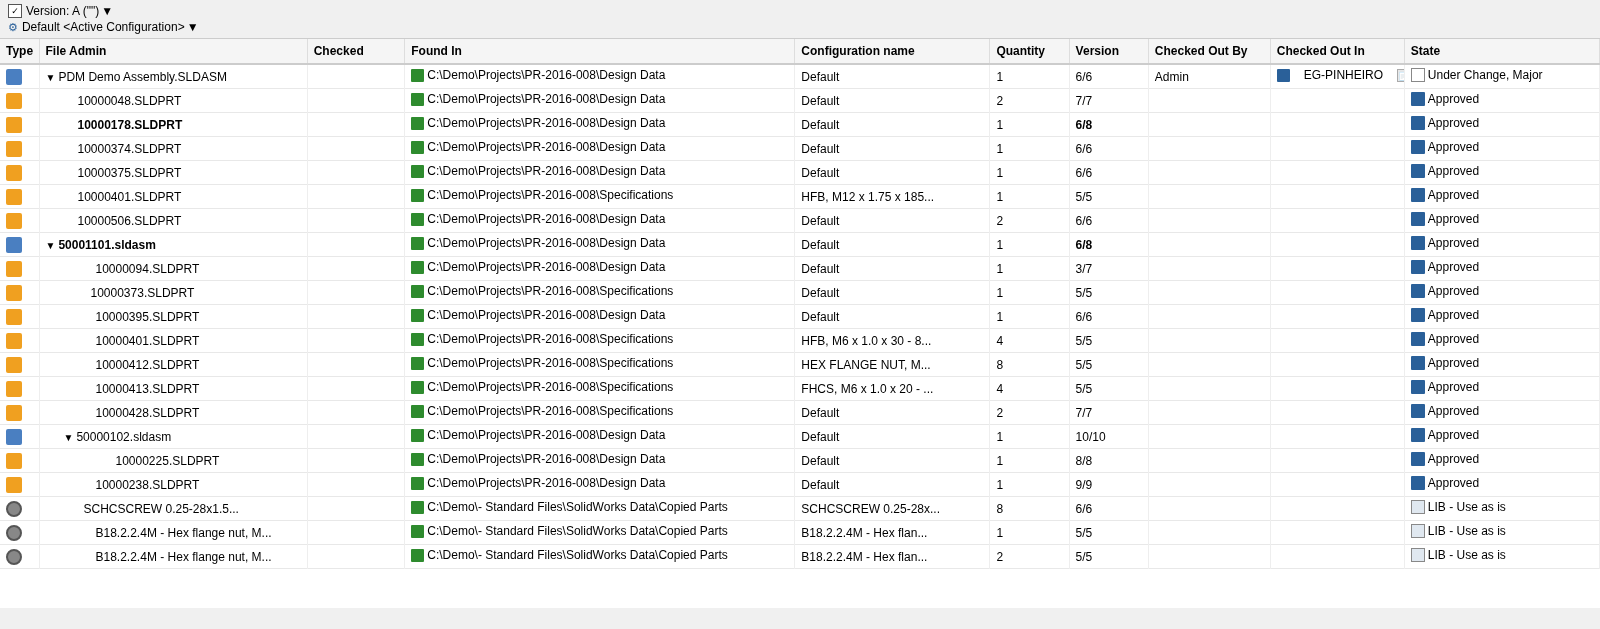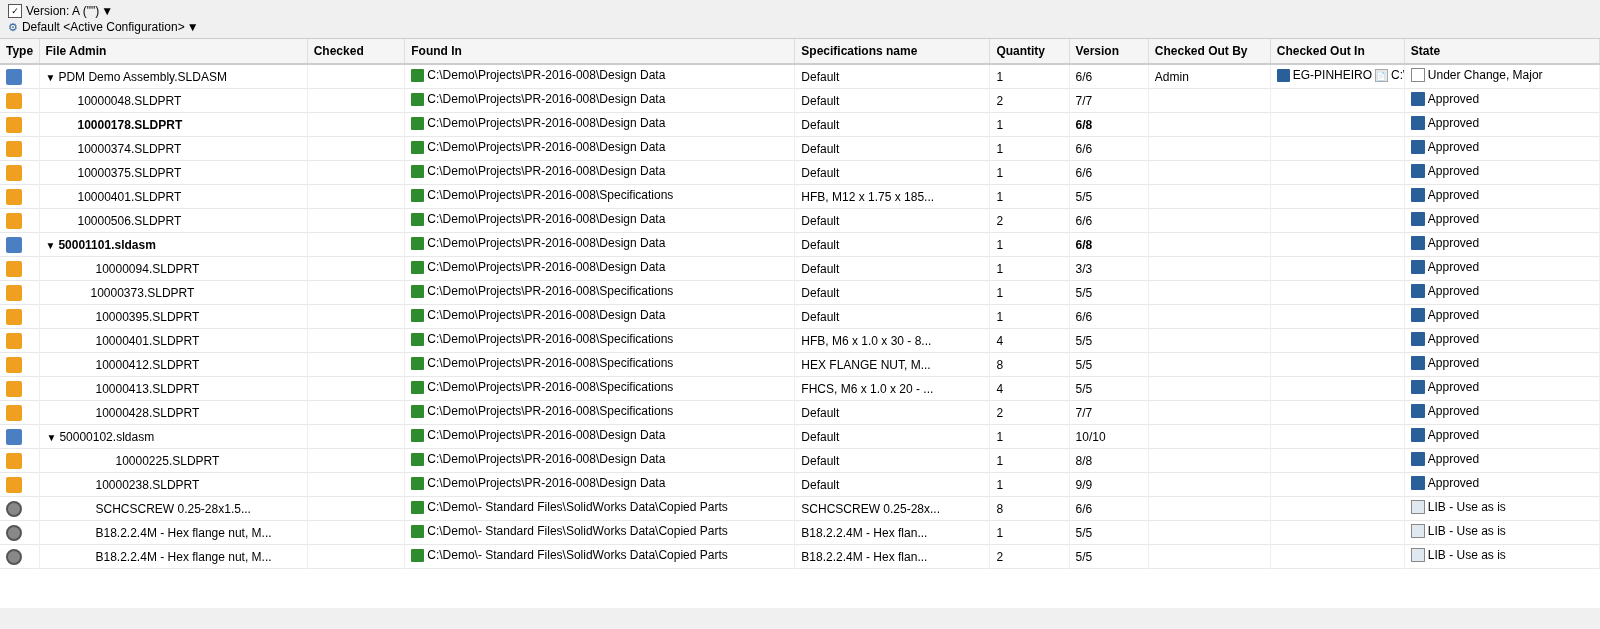--- a/index.html
+++ b/index.html
@@ -121,42 +121,42 @@
 </div>
 
 <div class="table-container">
   <table>
     <thead>
       <tr>
         <th class="col-type">Type</th>
         <th class="col-filename">File Admin</th>
         <th class="col-warnings">Checked</th>
         <th class="col-foundin">Found In</th>
-        <th class="col-config">Specifications name</th>
+        <th class="col-config">Configuration name</th>
         <th class="col-qty">Quantity</th>
         <th class="col-version">Version</th>
         <th class="col-checkedby">Checked Out By</th>
         <th class="col-checkedin">Checked Out In</th>
         <th class="col-state">State</th>
       </tr>
     </thead>
     <tbody id="table-body">
     <tr>
     <td class="col-type"><span style="display:inline-block;width:16px;height:16px;background:#4a7fc1;border-radius:2px;vertical-align:middle;margin-right:2px;"></span></td>
     <td class="col-filename" style="padding-left:6px;"><span class="triangle">▼</span>PDM Demo Assembly.SLDASM</td>
     <td class="col-warnings"></td>
     <td class="col-foundin"><span style="display:inline-flex;align-items:center;gap:3px;">
     <span style="display:inline-block;width:13px;height:13px;background:#2e8b2e;border-radius:1px;vertical-align:middle;flex-shrink:0;"></span>
     <span>C:\Demo\Projects\PR-2016-008\Design Data</span>
   </span></td>
     <td class="col-config">Default</td>
     <td class="col-qty">1</td>
     <td class="col-version" style="">6/6</td>
     <td class="col-checkedby">Admin</td>
-    <td class="col-checkedin"><span style="display:inline-flex;align-items:center;gap:3px;">
+    <td class="col-checkedin"><span style="display:inline-flex;align-items:center;gap:14px;">
     <span style="display:inline-block;width:13px;height:13px;background:#2a6099;border-radius:1px;vertical-align:middle;"></span>
     <span>EG-PINHEIRO</span>
     <span style="display:inline-block;width:13px;height:13px;background:#e8e8e8;border:1px solid #aaa;vertical-align:middle;font-size:8px;text-align:center;line-height:13px;">📄</span>
     <span>C:\...a</span>
   </span></td>
     <td class="col-state"><span style="display:inline-flex;align-items:center;gap:3px;">
       <span style="display:inline-block;width:14px;height:14px;background:#fff;border:1px solid #888;vertical-align:middle;"></span>
       <span>Under Change, Major</span>
     </span></td>
   </tr>
@@ -289,21 +289,21 @@
         <tr>
     <td class="col-type"><span style="display:inline-block;width:16px;height:16px;background:#f0a020;border-radius:2px;vertical-align:middle;margin-right:2px;"></span></td>
     <td class="col-filename" style="padding-left:42px;"><span style="width:14px;display:inline-block;"></span>10000094.SLDPRT</td>
     <td class="col-warnings"></td>
     <td class="col-foundin"><span style="display:inline-flex;align-items:center;gap:3px;">
     <span style="display:inline-block;width:13px;height:13px;background:#2e8b2e;border-radius:1px;vertical-align:middle;flex-shrink:0;"></span>
     <span>C:\Demo\Projects\PR-2016-008\Design Data</span>
   </span></td>
     <td class="col-config">Default</td>
     <td class="col-qty">1</td>
-    <td class="col-version" style="">3/3</td>
+    <td class="col-version" style="">3/7</td>
     <td class="col-checkedby"></td>
     <td class="col-checkedin"></td>
     <td class="col-state"><span class="state-approved">
       <span style="display:inline-block;width:14px;height:14px;background:#2a6099;border-radius:1px;vertical-align:middle;"></span>
       <span>Approved</span>
     </span></td>
   </tr>
         <tr>
     <td class="col-type"><span style="display:inline-block;width:16px;height:16px;background:#f0a020;border-radius:2px;vertical-align:middle;margin-right:2px;"></span></td>
     <td class="col-filename" style="padding-left:37px;"><span style="width:14px;display:inline-block;"></span>10000373.SLDPRT</td>
@@ -407,21 +407,21 @@
     <td class="col-version" style="">7/7</td>
     <td class="col-checkedby"></td>
     <td class="col-checkedin"></td>
     <td class="col-state"><span class="state-approved">
       <span style="display:inline-block;width:14px;height:14px;background:#2a6099;border-radius:1px;vertical-align:middle;"></span>
       <span>Approved</span>
     </span></td>
   </tr>
         <tr>
     <td class="col-type"><span style="display:inline-block;width:16px;height:16px;background:#4a7fc1;border-radius:2px;vertical-align:middle;margin-right:2px;"></span></td>
-    <td class="col-filename" style="padding-left:7px;"><span class="triangle">▼</span>50000102.sldasm</td>
+    <td class="col-filename" style="padding-left:24px;"><span class="triangle">▼</span>50000102.sldasm</td>
     <td class="col-warnings"></td>
     <td class="col-foundin"><span style="display:inline-flex;align-items:center;gap:3px;">
     <span style="display:inline-block;width:13px;height:13px;background:#2e8b2e;border-radius:1px;vertical-align:middle;flex-shrink:0;"></span>
     <span>C:\Demo\Projects\PR-2016-008\Design Data</span>
   </span></td>
     <td class="col-config">Default</td>
     <td class="col-qty">1</td>
     <td class="col-version" style="">10/10</td>
     <td class="col-checkedby"></td>
     <td class="col-checkedin"></td>
@@ -461,21 +461,21 @@
     <td class="col-version" style="">9/9</td>
     <td class="col-checkedby"></td>
     <td class="col-checkedin"></td>
     <td class="col-state"><span class="state-approved">
       <span style="display:inline-block;width:14px;height:14px;background:#2a6099;border-radius:1px;vertical-align:middle;"></span>
       <span>Approved</span>
     </span></td>
   </tr>
         <tr>
     <td class="col-type"><span style="display:inline-block;width:16px;height:16px;background:#888;border-radius:50%;border:2px solid #555;vertical-align:middle;margin-right:2px;"></span></td>
-    <td class="col-filename" style="padding-left:42px;"><span style="width:14px;display:inline-block;"></span>SCHCSCREW 0.25-28x1.5...</td>
+    <td class="col-filename" style="padding-left:30px;"><span style="width:14px;display:inline-block;"></span>SCHCSCREW 0.25-28x1.5...</td>
     <td class="col-warnings"></td>
     <td class="col-foundin"><span style="display:inline-flex;align-items:center;gap:3px;">
     <span style="display:inline-block;width:13px;height:13px;background:#2e8b2e;border-radius:1px;vertical-align:middle;flex-shrink:0;"></span>
     <span>C:\Demo\- Standard Files\SolidWorks Data\Copied Parts</span>
   </span></td>
     <td class="col-config">SCHCSCREW 0.25-28x...</td>
     <td class="col-qty">8</td>
     <td class="col-version" style="">6/6</td>
     <td class="col-checkedby"></td>
     <td class="col-checkedin"></td>

